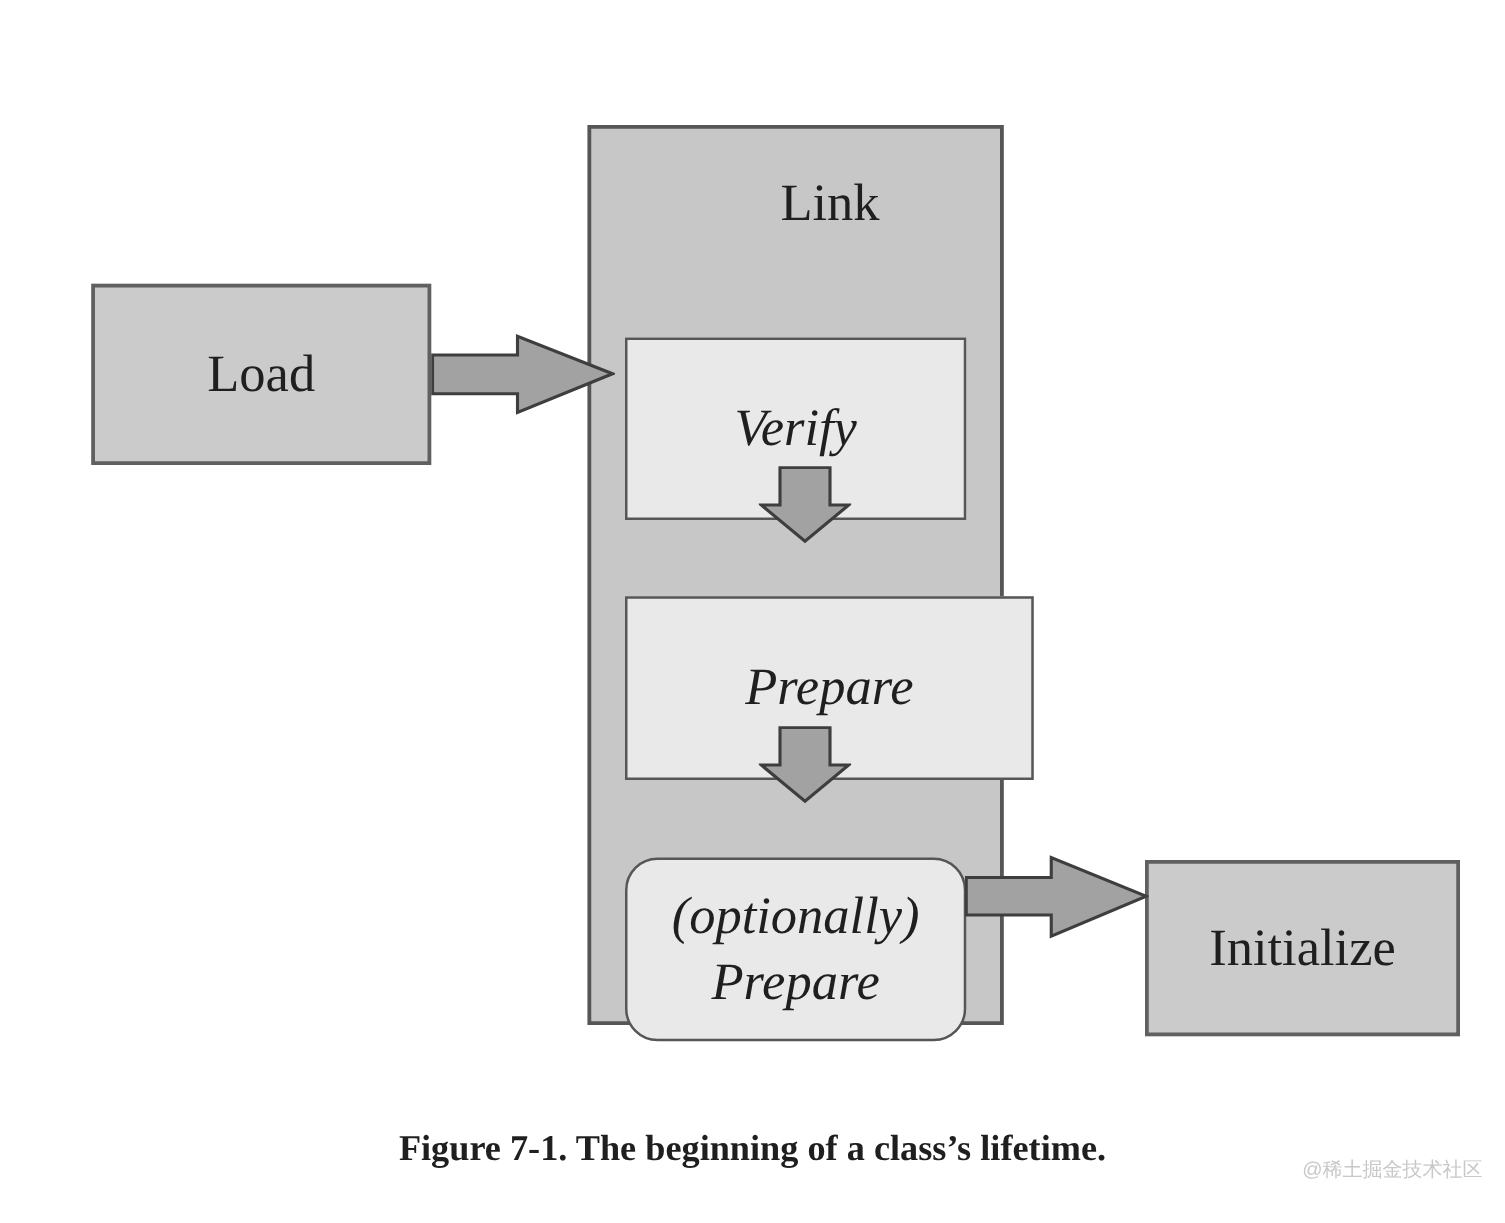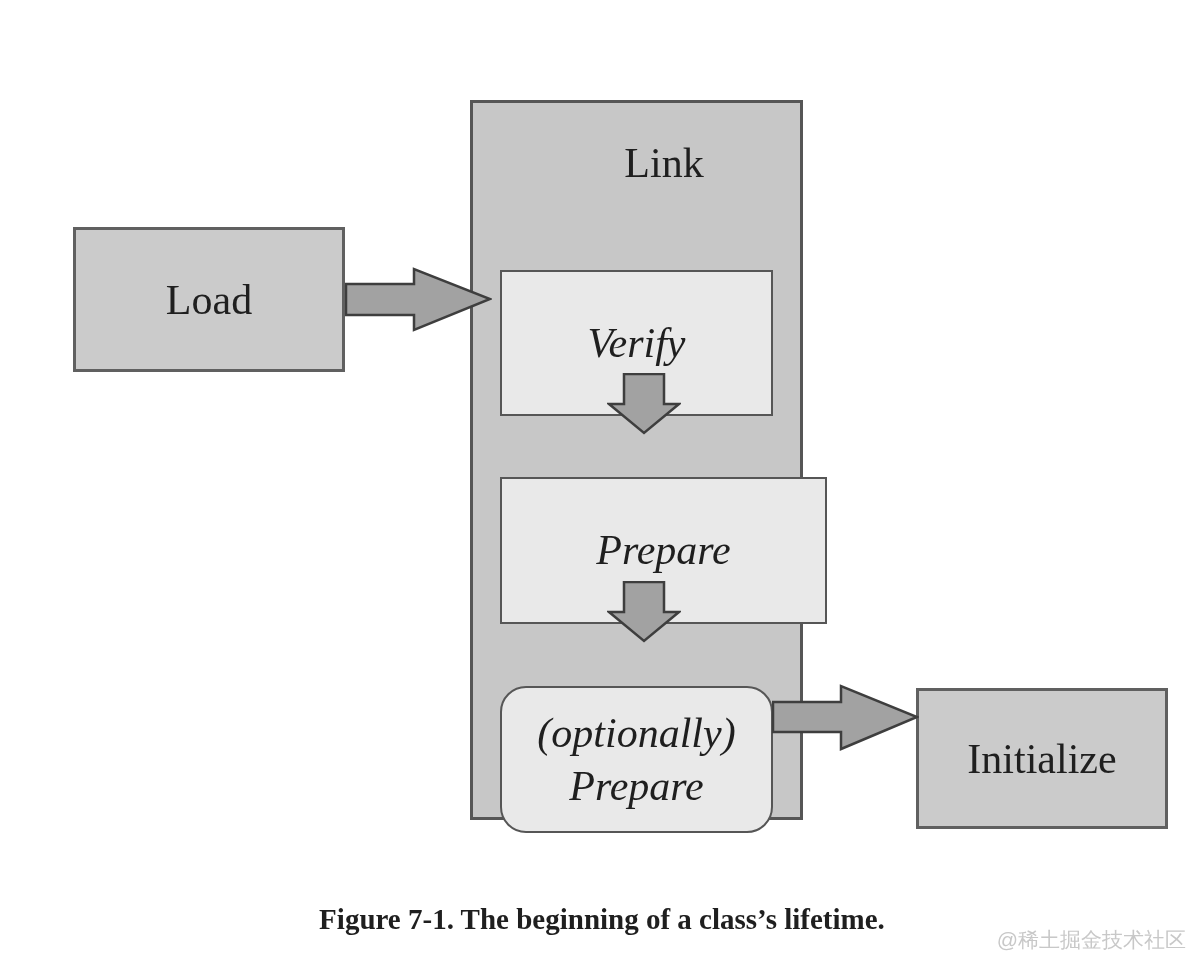--- a/index.html
+++ b/index.html
@@ -75,21 +75,21 @@
     position:absolute;
     left:0; top:903px; width:1204px;
     text-align:center;
     font-size:29px;
     font-weight:bold;
     color:var(--text);
   }
   .watermark{
     position:absolute;
     right:18px; top:926px;
-    font-size:21px;
+    font-size:16px;
     font-family:"Liberation Sans","DejaVu Sans",sans-serif;
     color:var(--watermark-color);
   }
 </style>
 </head>
 <body>
 
 <div class="canvas">
 
   <div class="box link-container"></div>

